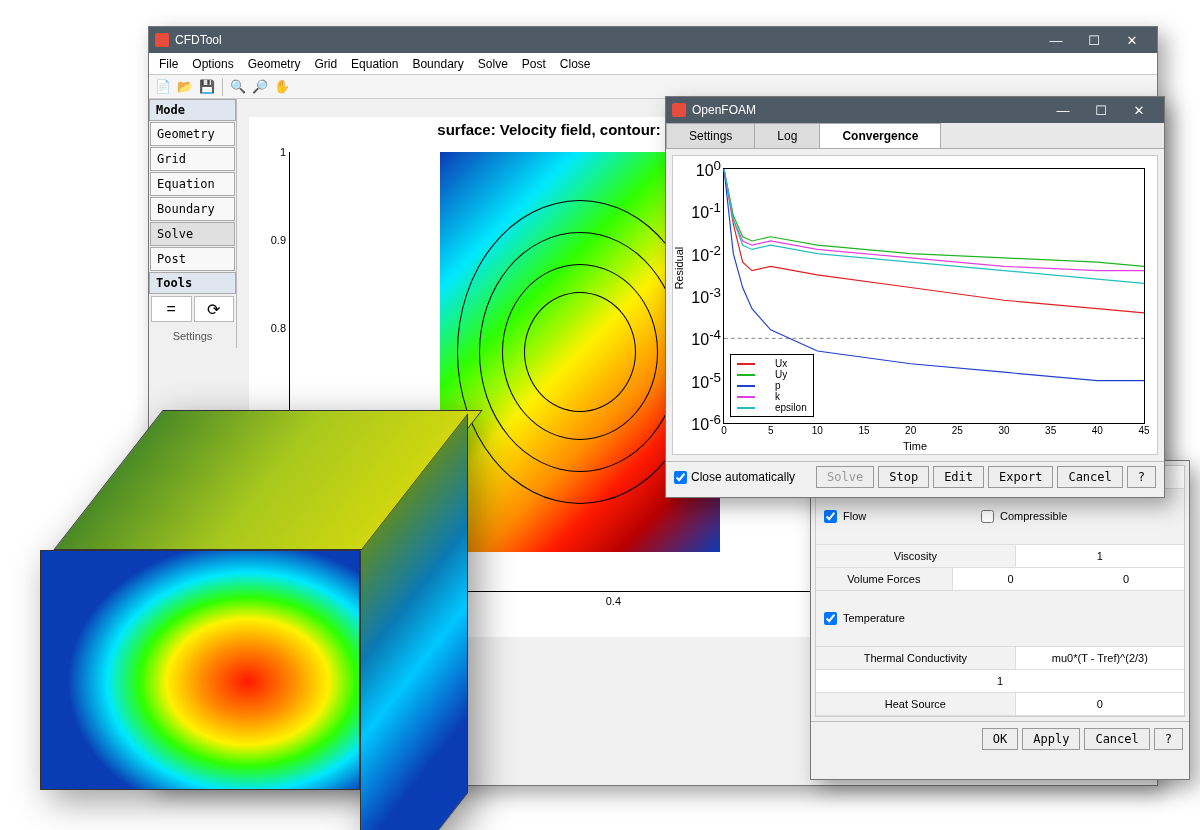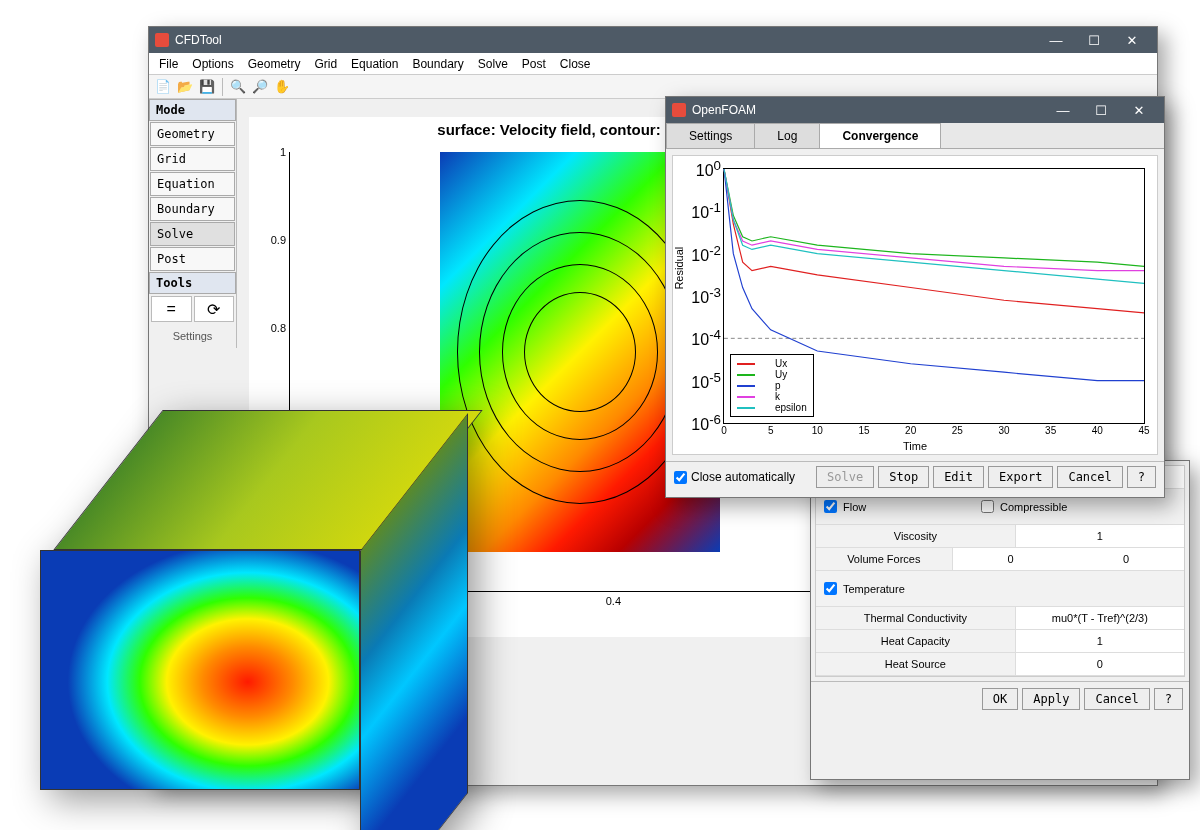--- a/index.html
+++ b/index.html
@@ -48,21 +48,21 @@
 .ofbottom{display:flex;align-items:center;padding:4px 8px;gap:4px;border-top:1px solid #bbb;font-size:12px;font-family:monospace}
 .ofbottom .sp{flex:1}
 .btn{border:1px solid #999;background:#eee;padding:3px 10px;font-size:12px;font-family:monospace}
 .btn.dis{color:#999}
 
 .propwin{left:810px;top:460px;width:380px;height:320px;background:#f0f0f0}
 .proptab{background:#fff;margin:4px;border:1px solid #ccc}
 .prrow{display:flex;border-bottom:1px solid #ddd;font-size:11px}
 .prlab{flex:1.2;padding:5px 8px;background:#f2f2f2;text-align:center;border-right:1px solid #ddd}
 .prval{flex:1;padding:5px 8px;text-align:center;background:#fff}
-.prchk{padding:11px 8px;display:flex;align-items:center;gap:6px;background:#f2f2f2;border-bottom:1px solid #ddd;font-size:11px}
+.prchk{padding:21px 8px;display:flex;align-items:flex-start;gap:6px;background:#f2f2f2;border-bottom:1px solid #ddd;font-size:11px}
 .prchk input{margin:0}
 .propbtns{display:flex;justify-content:flex-end;gap:4px;padding:6px;border-top:1px solid #bbb}
 svg.cline{position:absolute;left:0;top:0;width:100%;height:100%;overflow:visible}
 </style>
 </head>
 <body>
 
 <div class="window" style="left:148px;top:26px;width:1010px;height:760px">
   <div class="titlebar">
     <div class="ico"></div>
@@ -160,21 +160,20 @@
       </div>
     <div class="prchk">
         <input type="checkbox" checked="" style="">
         <span>Temperature</span>
       </div>
     <div class="prrow">
         <div class="prlab">Thermal Conductivity</div>
         <div class="prval">mu0*(T - Tref)^(2/3)</div>
       </div>
     <div class="prrow">
-        <div class="prlab">Heat Capacity</div>
         <div class="prval">1</div>
       </div>
     <div class="prrow">
         <div class="prlab">Heat Source</div>
         <div class="prval">0</div>
       </div>
   </div>
   <div class="propbtns">
     <div class="btn">OK</div>
     <div class="btn">Apply</div>

